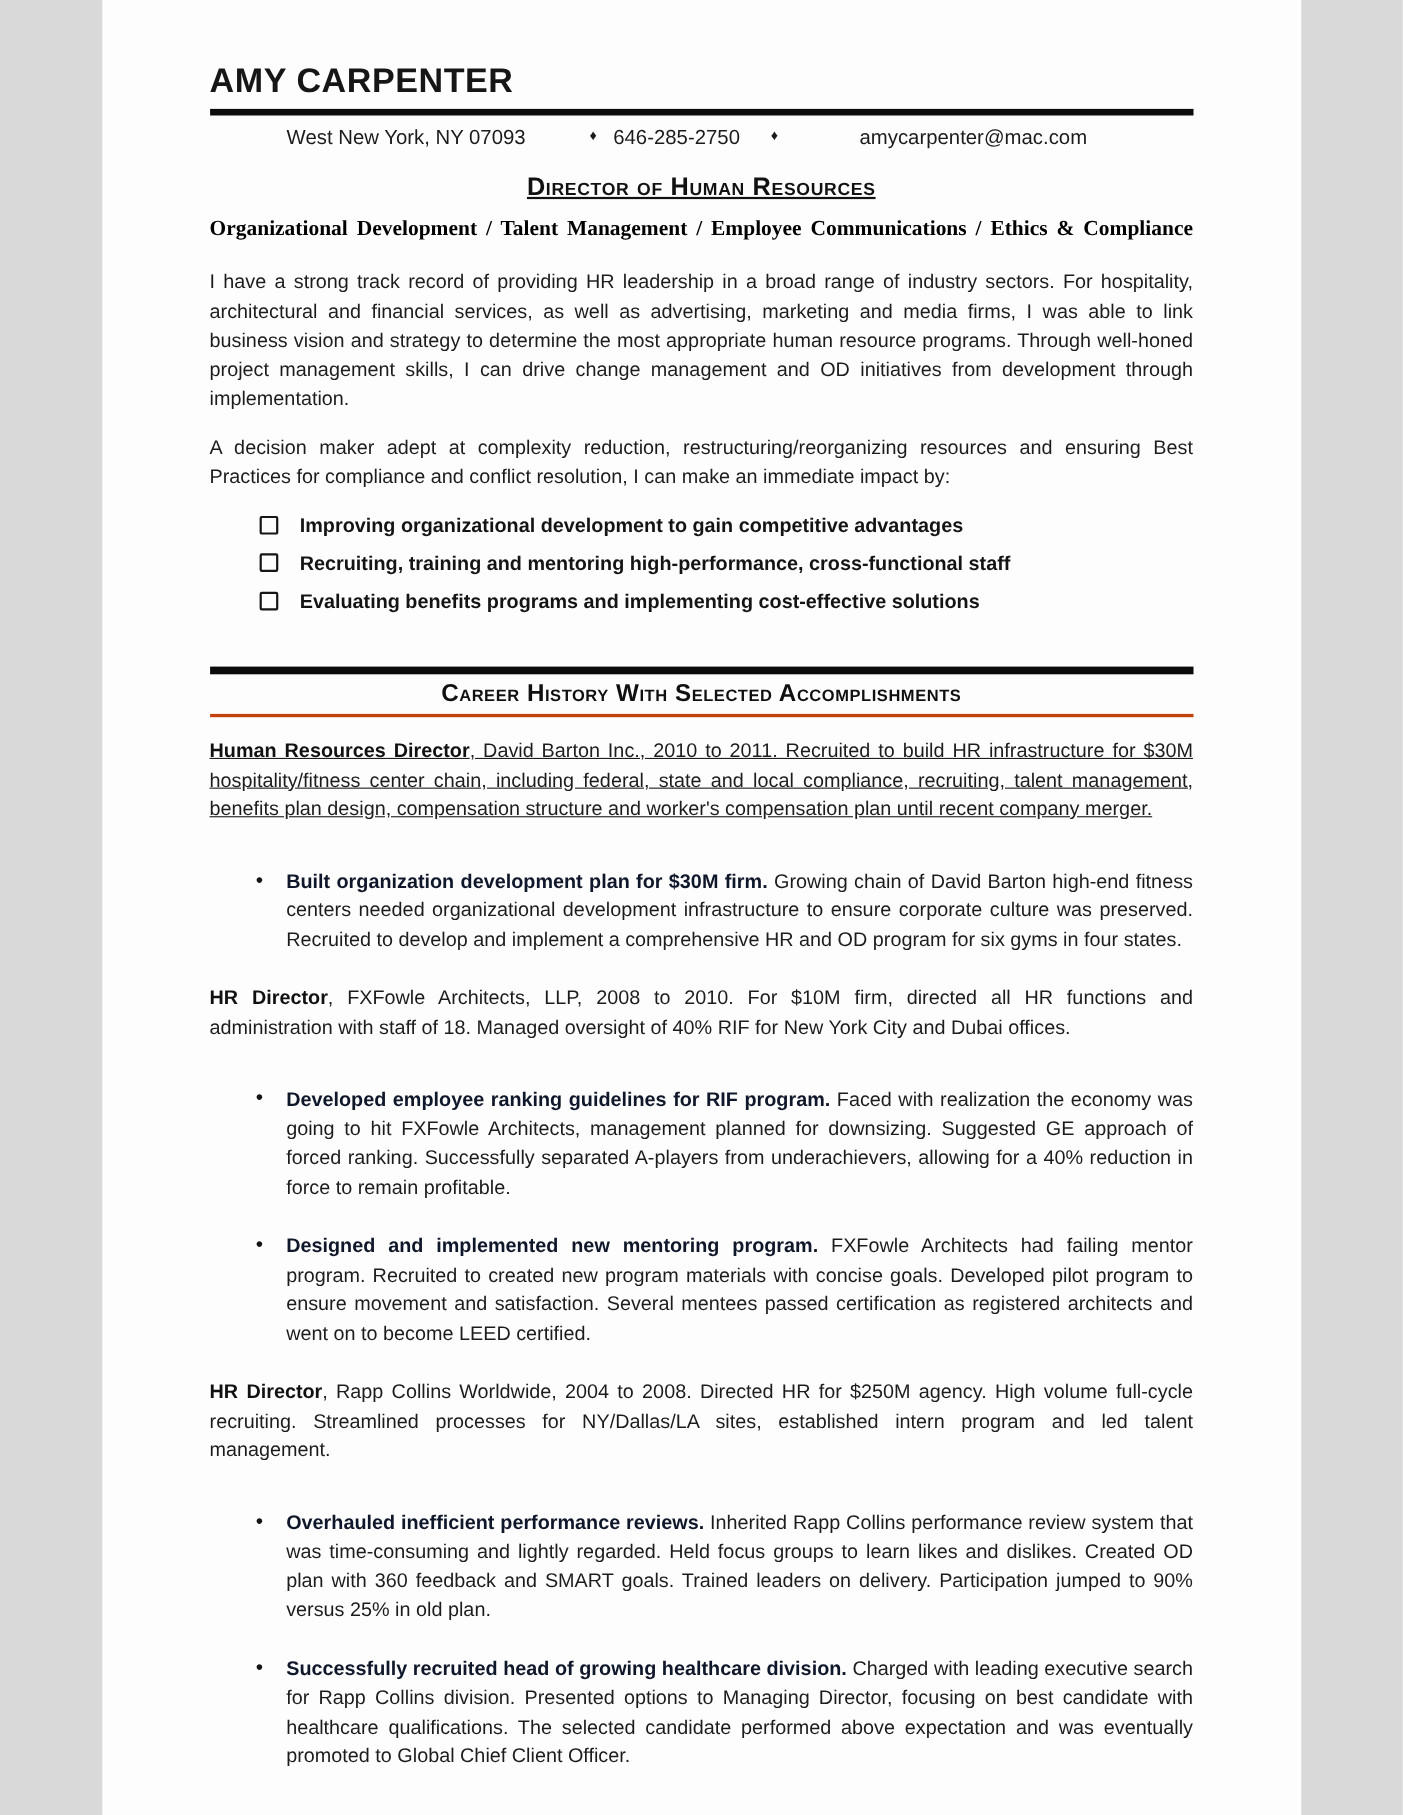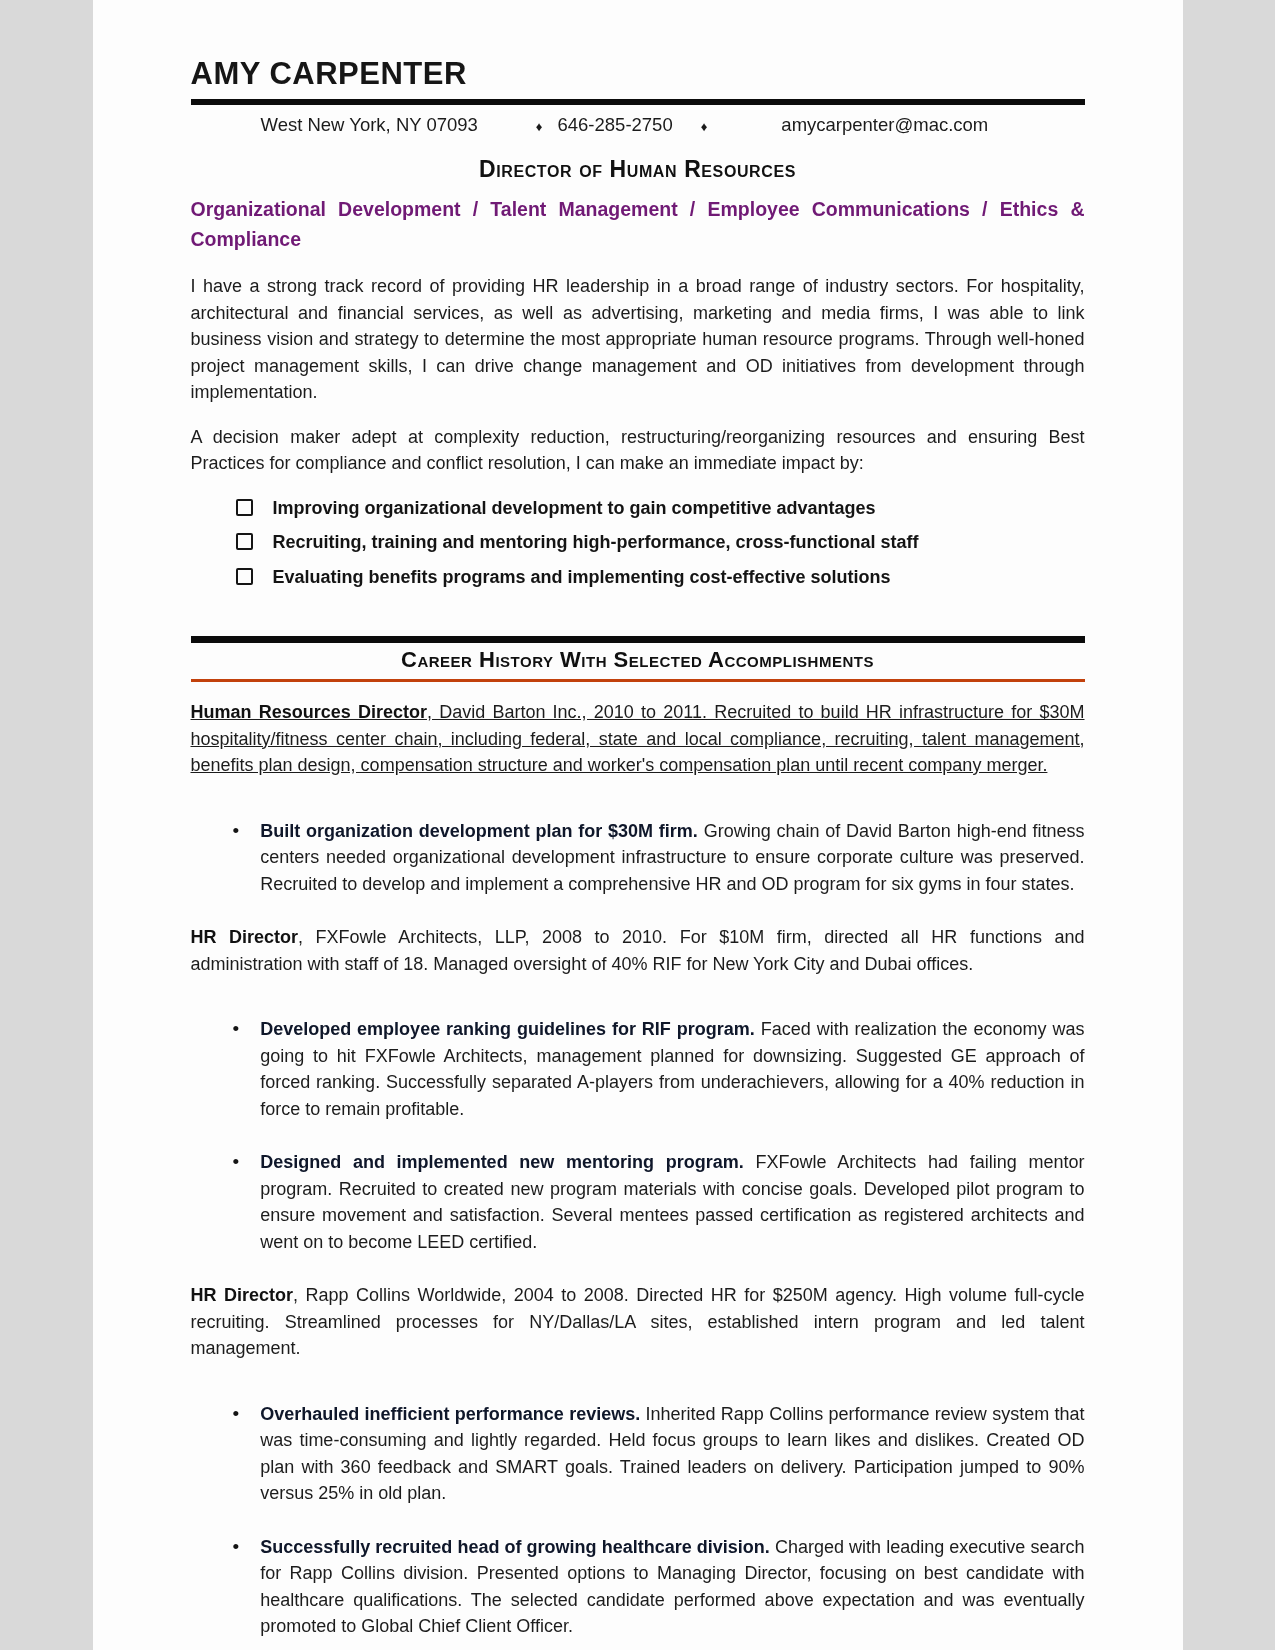--- a/index.html
+++ b/index.html
@@ -14,37 +14,37 @@
     padding:56px 98px 0 98px;
     overflow:hidden;
   }
   
   .name {
     font-size:31px; font-weight:bold; letter-spacing:0.5px;
     padding-bottom:7px;
     border-bottom:6px solid #0c0c0c;
   }
   .contact-row {
-    display:flex; align-items:flex-end;
+    display:flex; align-items:flex-start;
     margin:9px 0 0 70px;
     font-size:18.5px; color:#1b1b1b;
     white-space:nowrap;
   }
   .diamond { font-size:13px; line-height:18px; }
   .d1 { margin:0 15px 0 58px; }
   .d2 { margin:0 0 0 28px; }
   .c-email { margin-left:74px; }
   .doc-title {
     text-align:center;
     font-variant:small-caps; font-weight:bold;
     font-size:23px; letter-spacing:0.6px;
-    margin-top:20px; color:#111;
+    margin-top:20px; color:#111;text-decoration:underline;
   }
   
-  .keywords { margin-top:11px; font-weight:bold; font-size:19.5px; color:#701a75; }
+  .keywords { margin-top:11px; font-weight:bold; font-size:19.5px; color:#000000;font-family:Liberation Serif, serif; }
   .jline { text-align:justify; text-align-last:justify; line-height:30px; }
   
   .body-text { font-size:18px; line-height:26.5px; text-align:justify; color:#1c1c1c; }
   .p1 { margin-top:19px; }
   .p2 { margin-top:15px; }
   
   .check-list { margin-top:13px; }
   .check-item {
     display:flex; align-items:flex-start; gap:20px;
     padding-left:45px; margin-top:8px;

